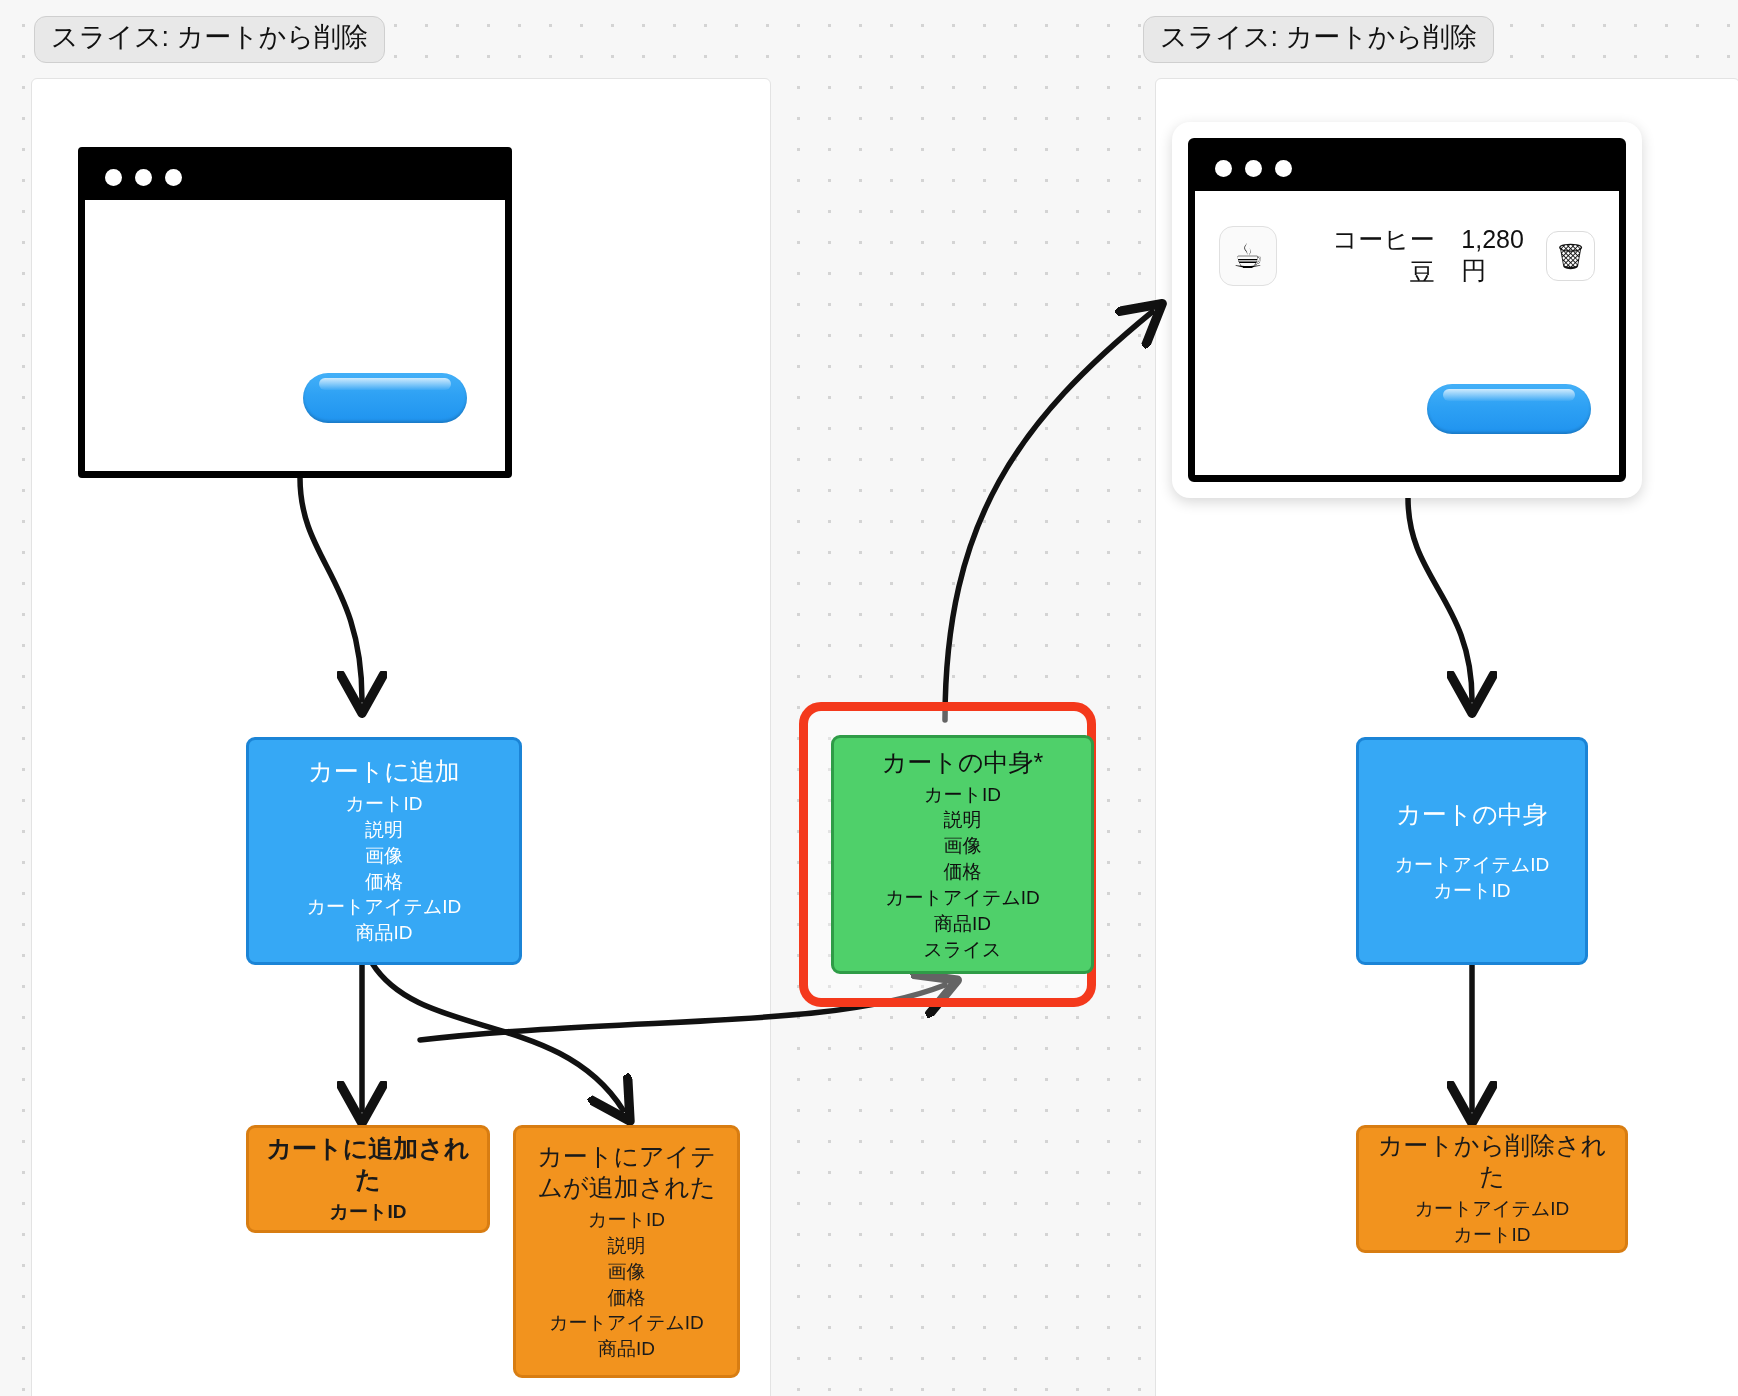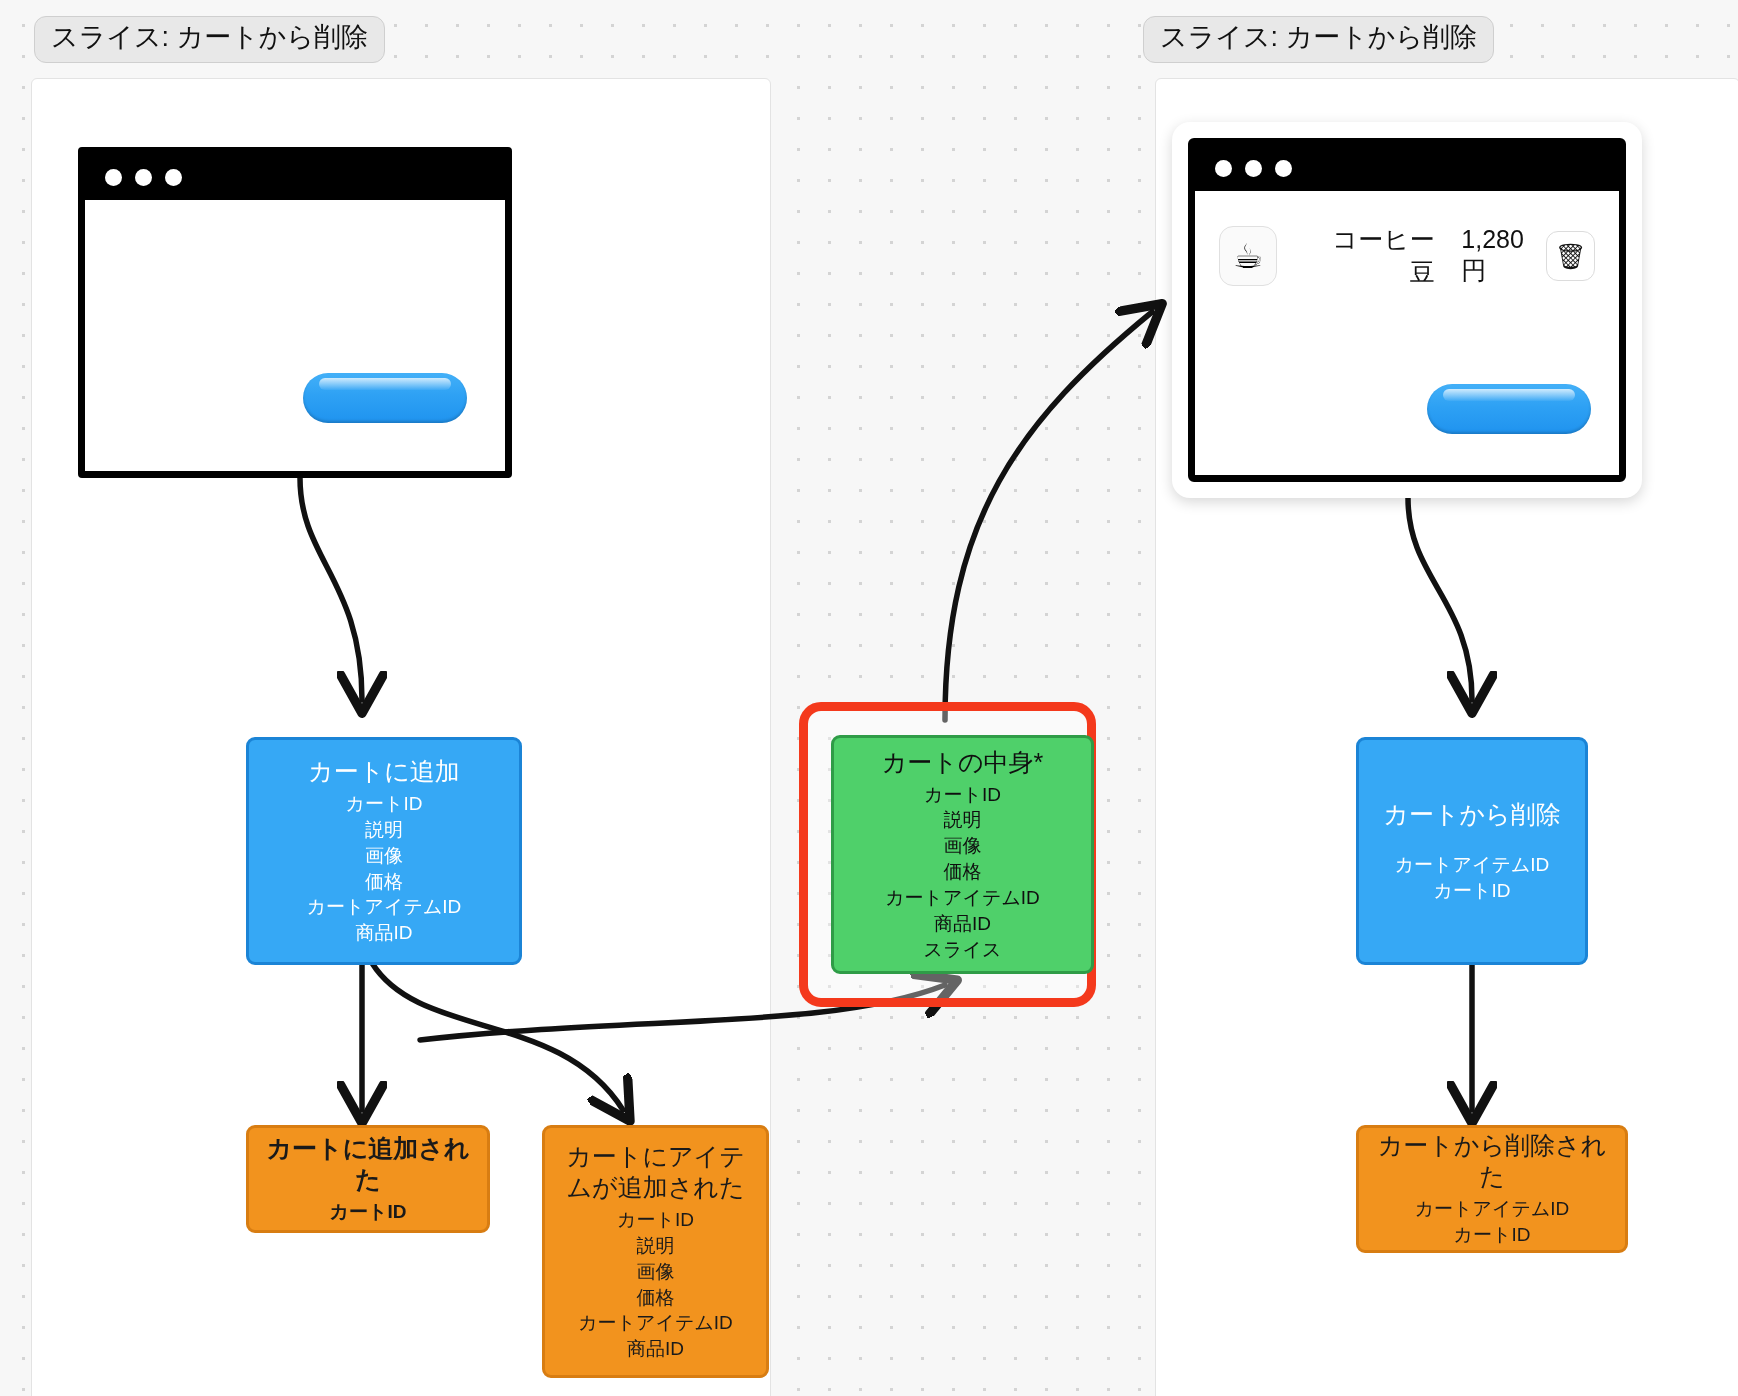--- a/index.html
+++ b/index.html
@@ -251,32 +251,32 @@
   <div class="n-field">カートID</div>
   <div class="n-field">説明</div>
   <div class="n-field">画像</div>
   <div class="n-field">価格</div>
   <div class="n-field">カートアイテムID</div>
   <div class="n-field">商品ID</div>
   <div class="n-field">スライス</div>
 </div>
 
 <div class="node node-command" style="left:1356px; top:737px; width:232px; height:228px;">
-  <div class="n-title">カートから削除</div>
+  <div class="n-title">カートの中身</div>
   <div style="height:18px"></div>
   <div class="n-field">カートアイテムID</div>
   <div class="n-field">カートID</div>
 </div>
 
 <div class="node node-event" style="left:246px; top:1125px; width:244px; height:108px;font-weight:bold;">
   <div class="n-title">カートに追加された</div>
   <div class="n-field">カートID</div>
 </div>
 
-<div class="node node-event" style="left:542px; top:1125px; width:227px; height:253px;text-align:center;">
+<div class="node node-event" style="left:513px; top:1125px; width:227px; height:253px;text-align:center;">
   <div class="n-title">カートにアイテムが追加された</div>
   <div class="n-field">カートID</div>
   <div class="n-field">説明</div>
   <div class="n-field">画像</div>
   <div class="n-field">価格</div>
   <div class="n-field">カートアイテムID</div>
   <div class="n-field">商品ID</div>
 </div>
 
 <div class="node node-event" style="left:1356px; top:1125px; width:272px; height:128px;">

